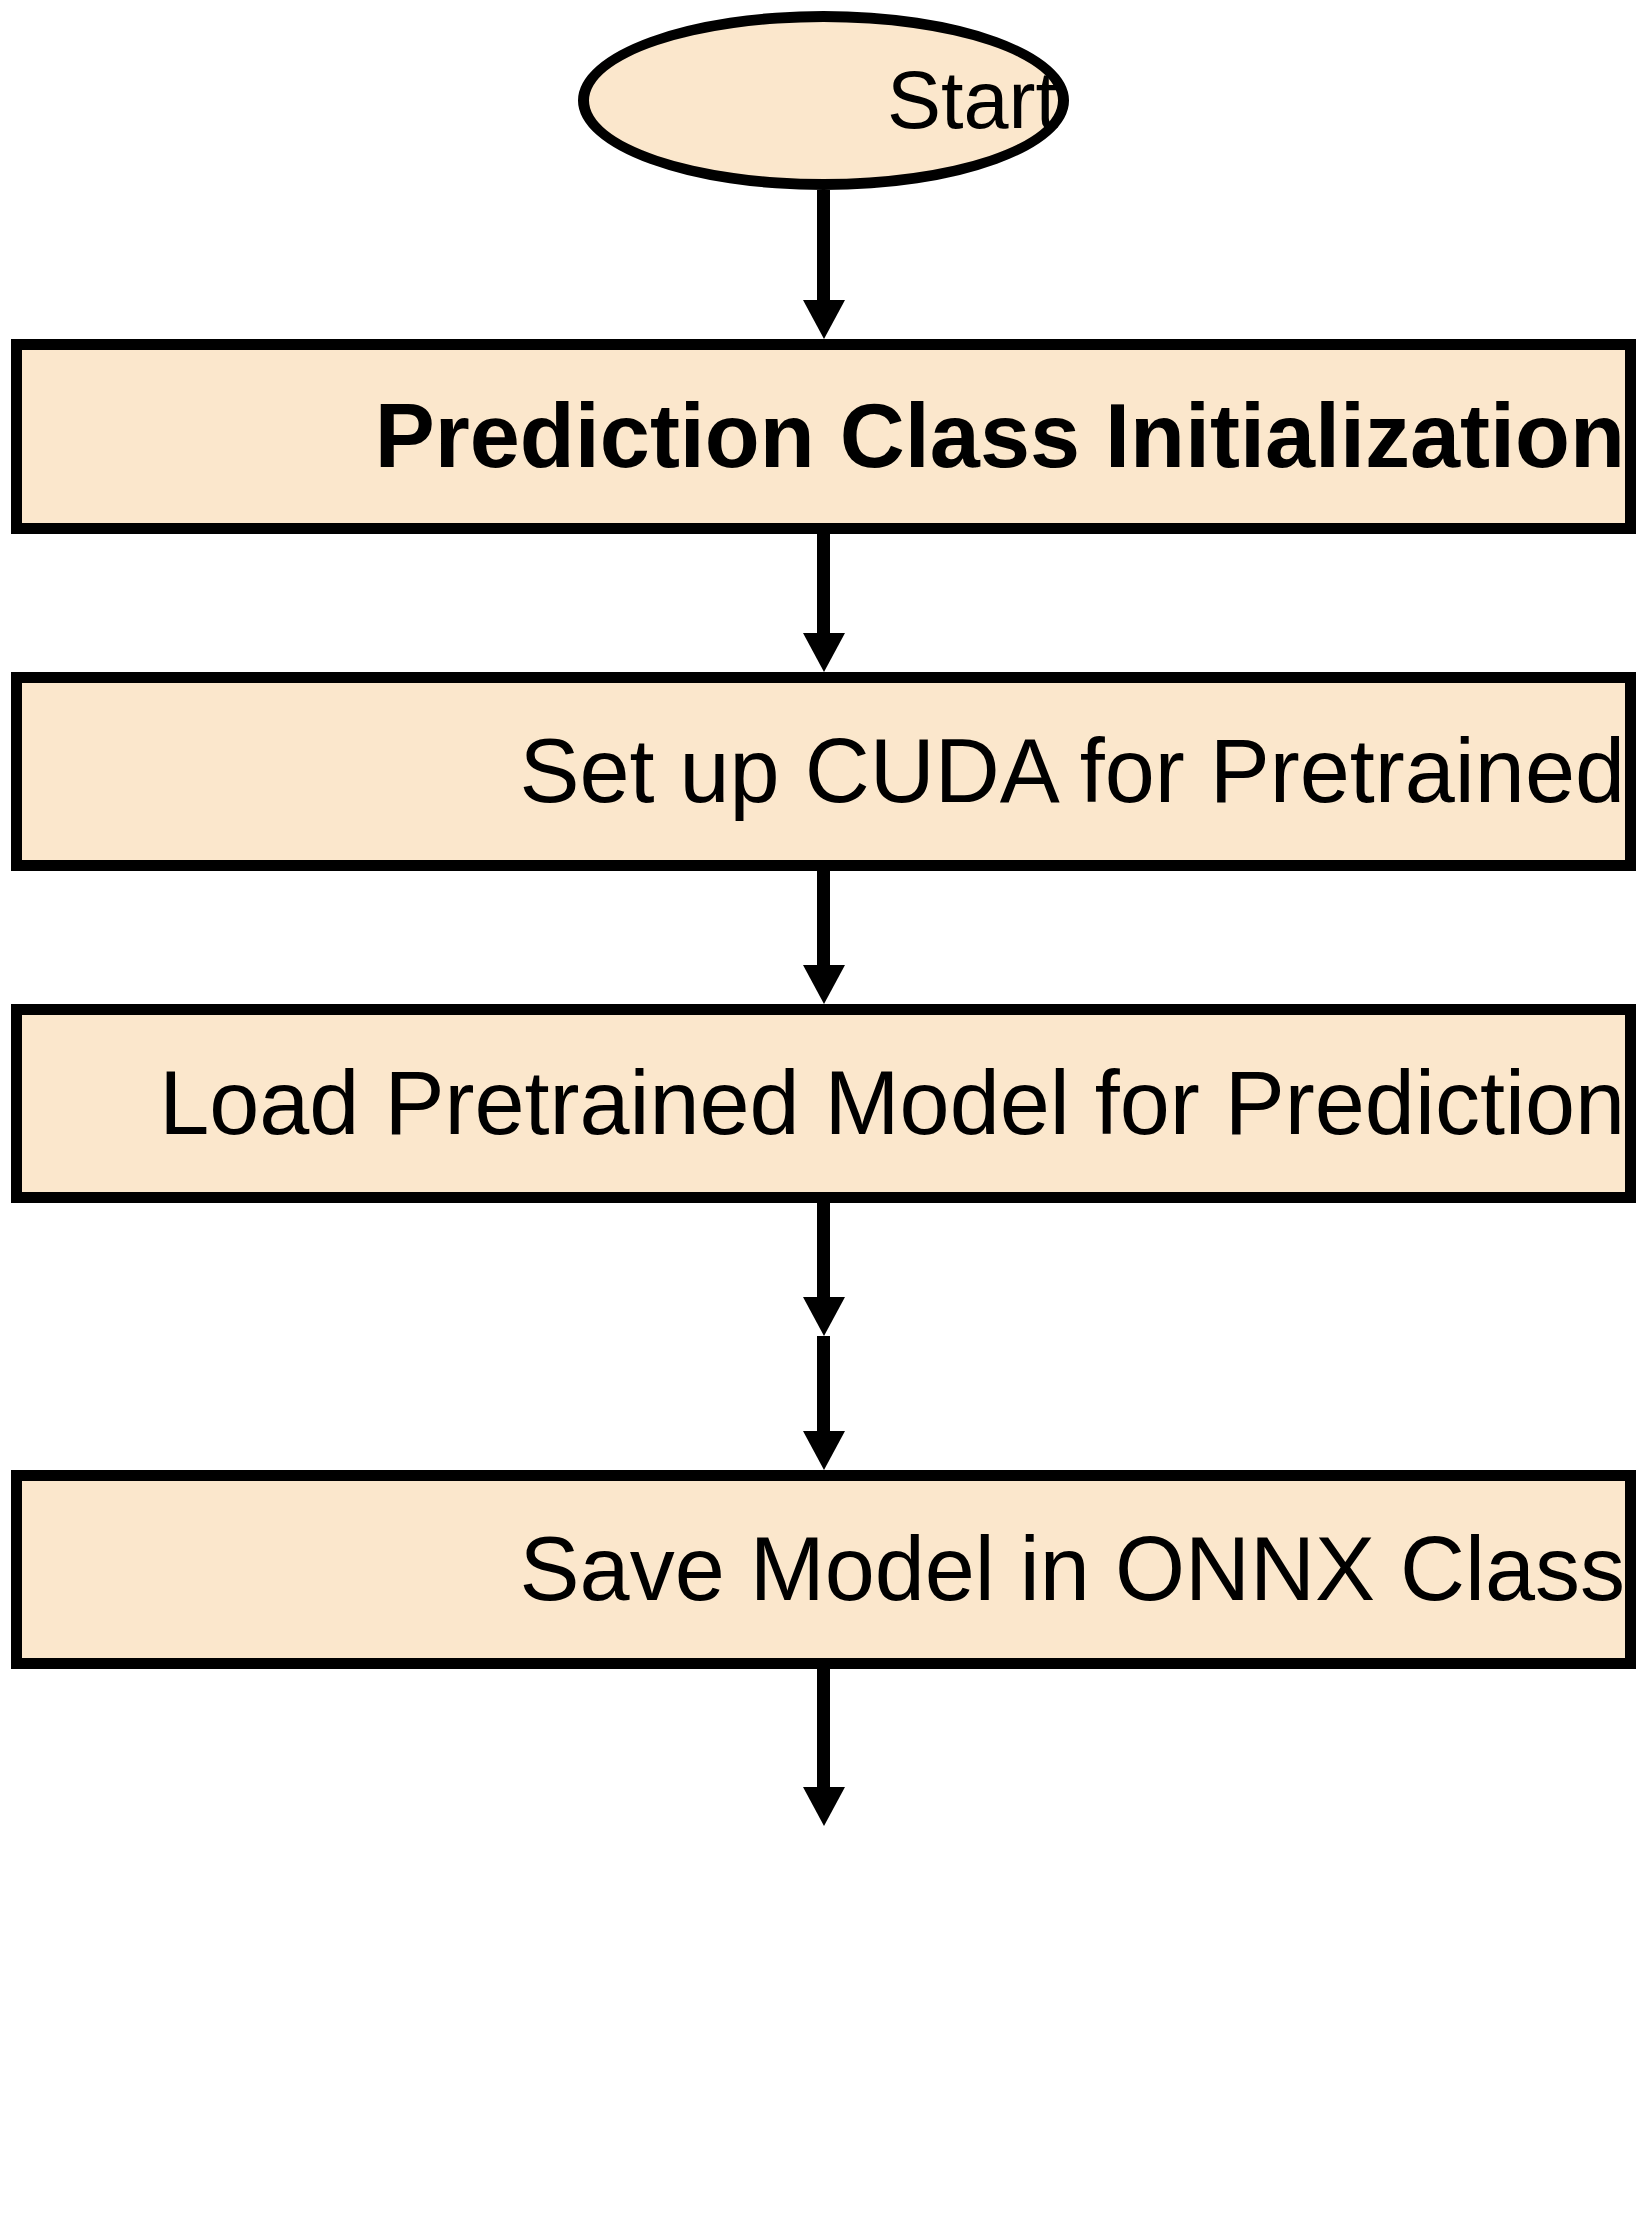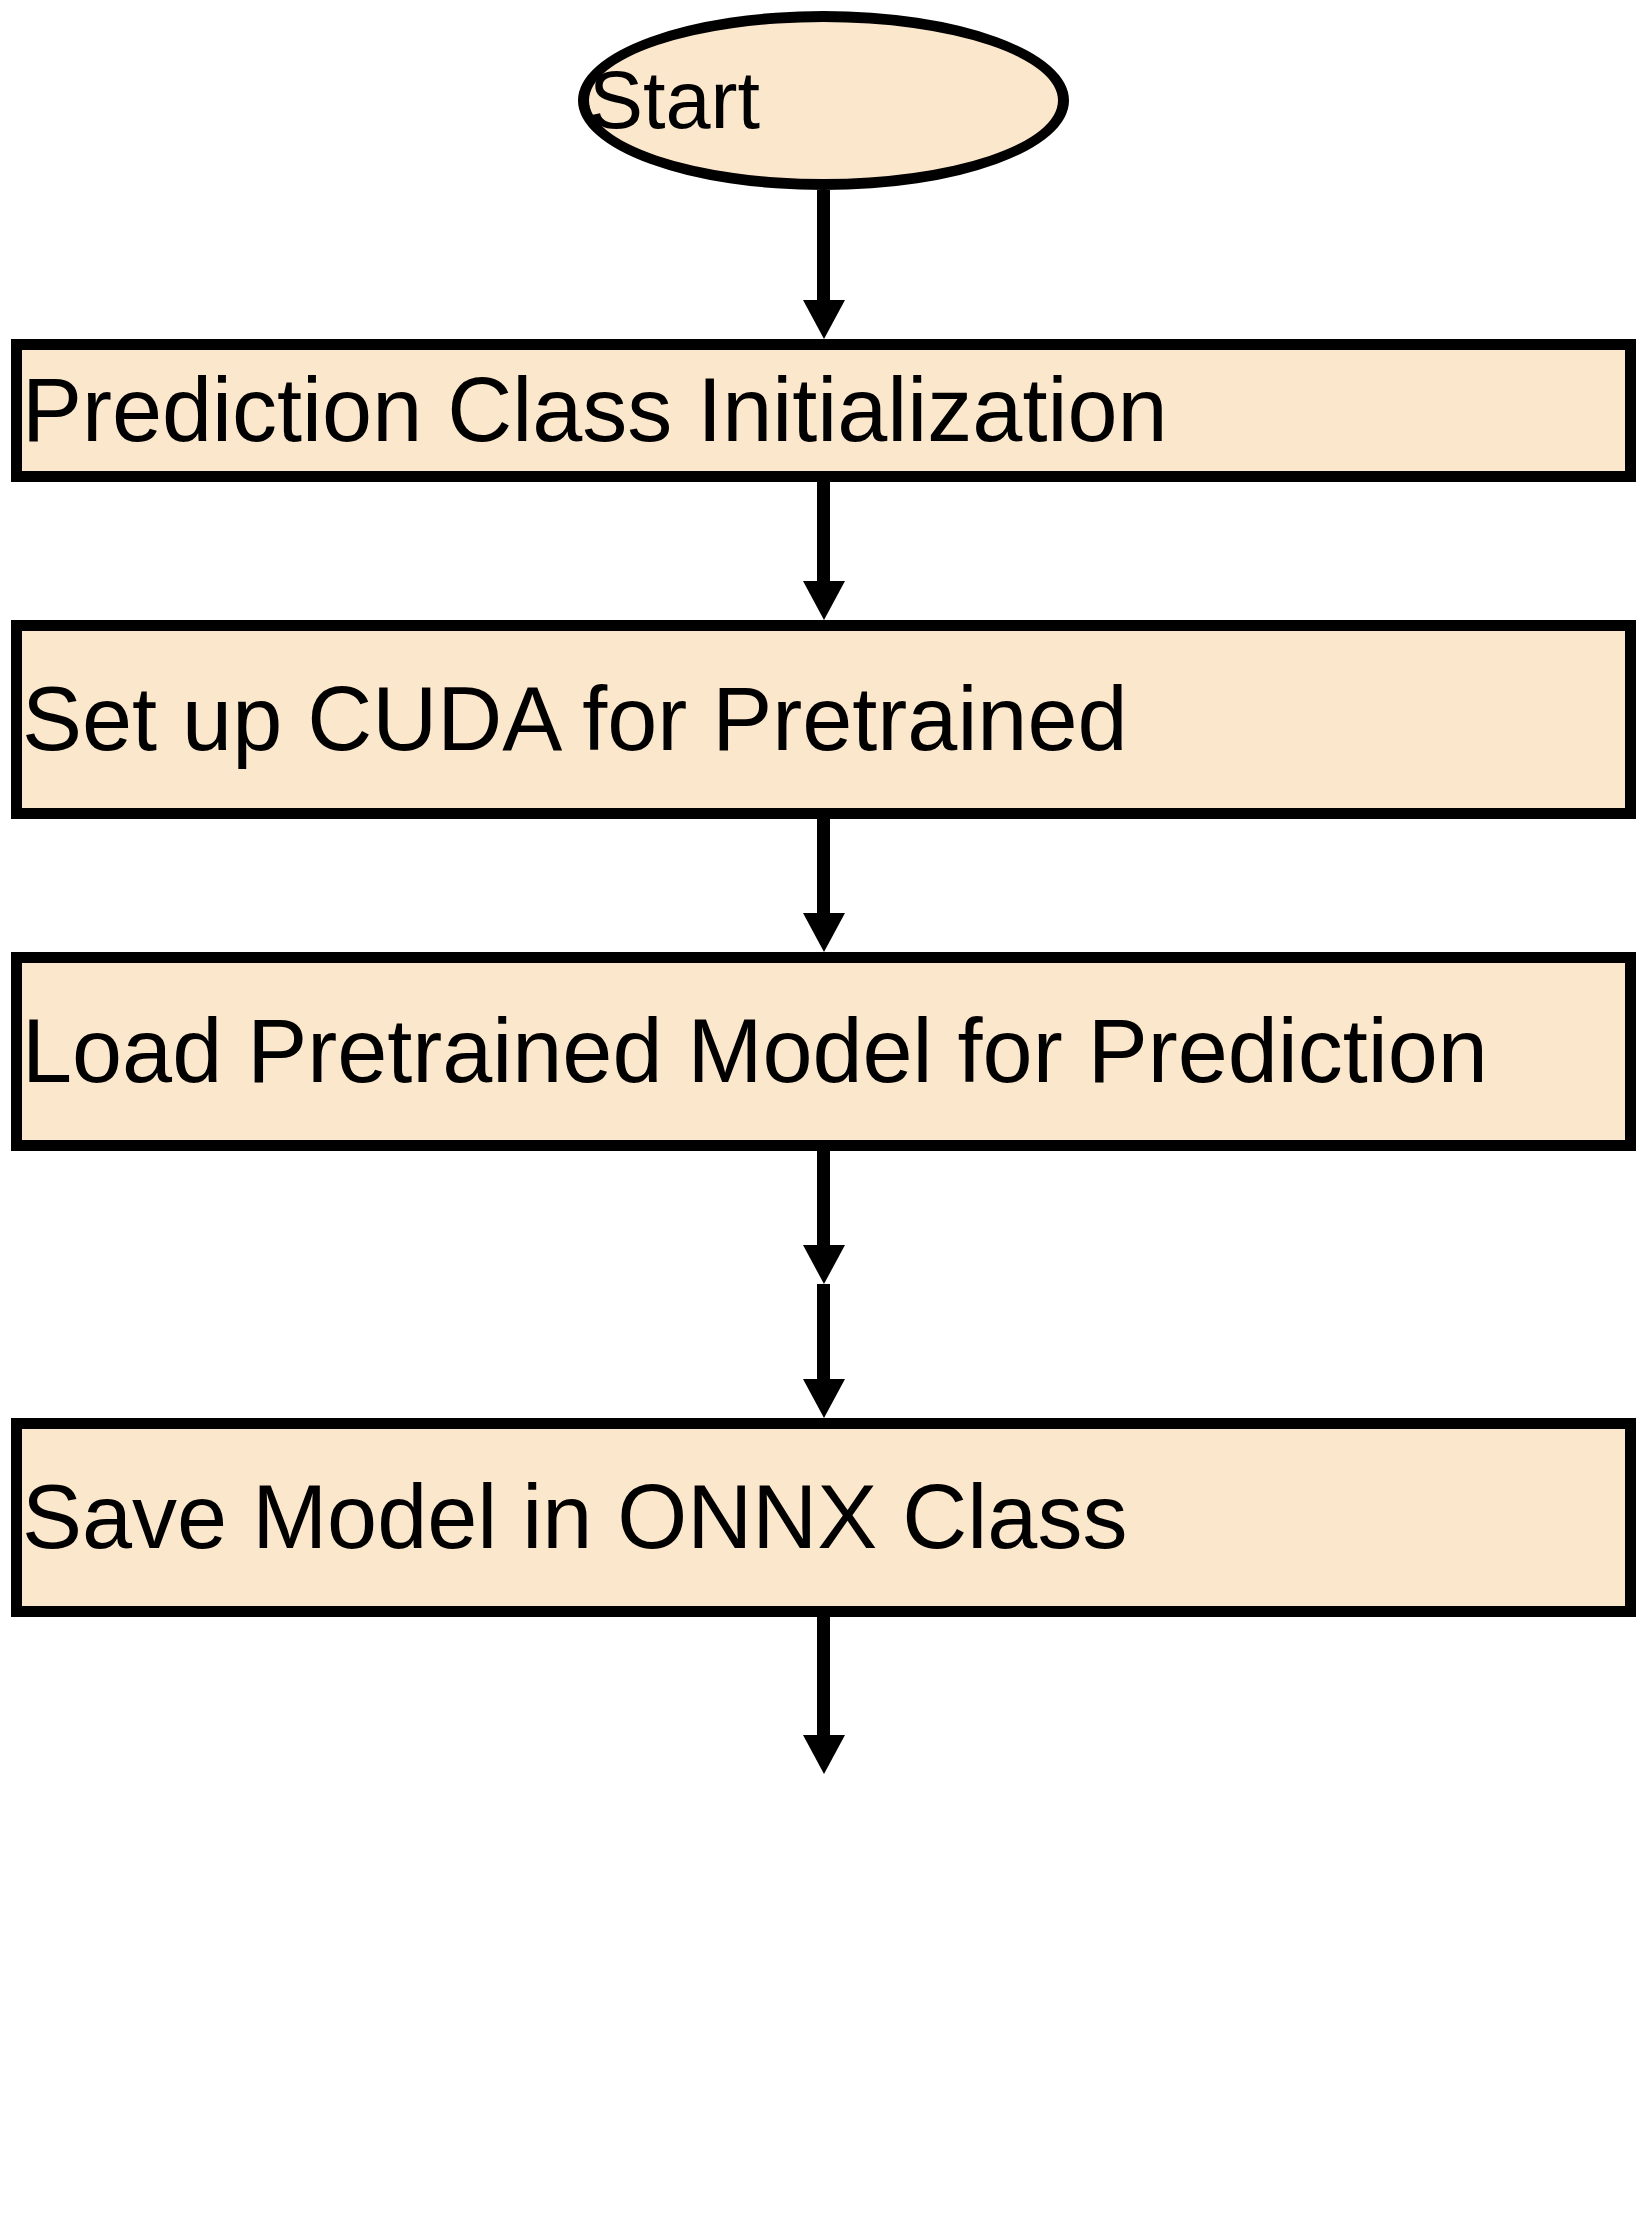--- a/index.html
+++ b/index.html
@@ -23,21 +23,21 @@
     display:flex;
     flex-direction:column;
     align-items:center;
     background:var(--bg);
     overflow:hidden;
   }
   .node{
     background:var(--fill);
     display:flex;
     align-items:center;
-    justify-content:flex-start;
+    justify-content:flex-end;
     text-align:center;
     flex-shrink:0;
   }
   .node .label{
     color:var(--text);
     white-space:nowrap;
     line-height:1;
   }
   .ellipse{
     width:491px;
@@ -46,21 +46,21 @@
     border-radius:50%;
   }
   .ellipse .label{
     font-size:81px;
   }
   .process{
     width:1625px;
     height:199px;
     border:11.6px solid var(--stroke);
   }
-  .process.first{height:143px;}
+  .process.first{height:195px;font-weight:bold;}
   .process .label{
     font-size:90px;
   }
   .arrow{
     width:43px;
     display:flex;
     flex-direction:column;
     align-items:center;
     flex-shrink:0;
   }

